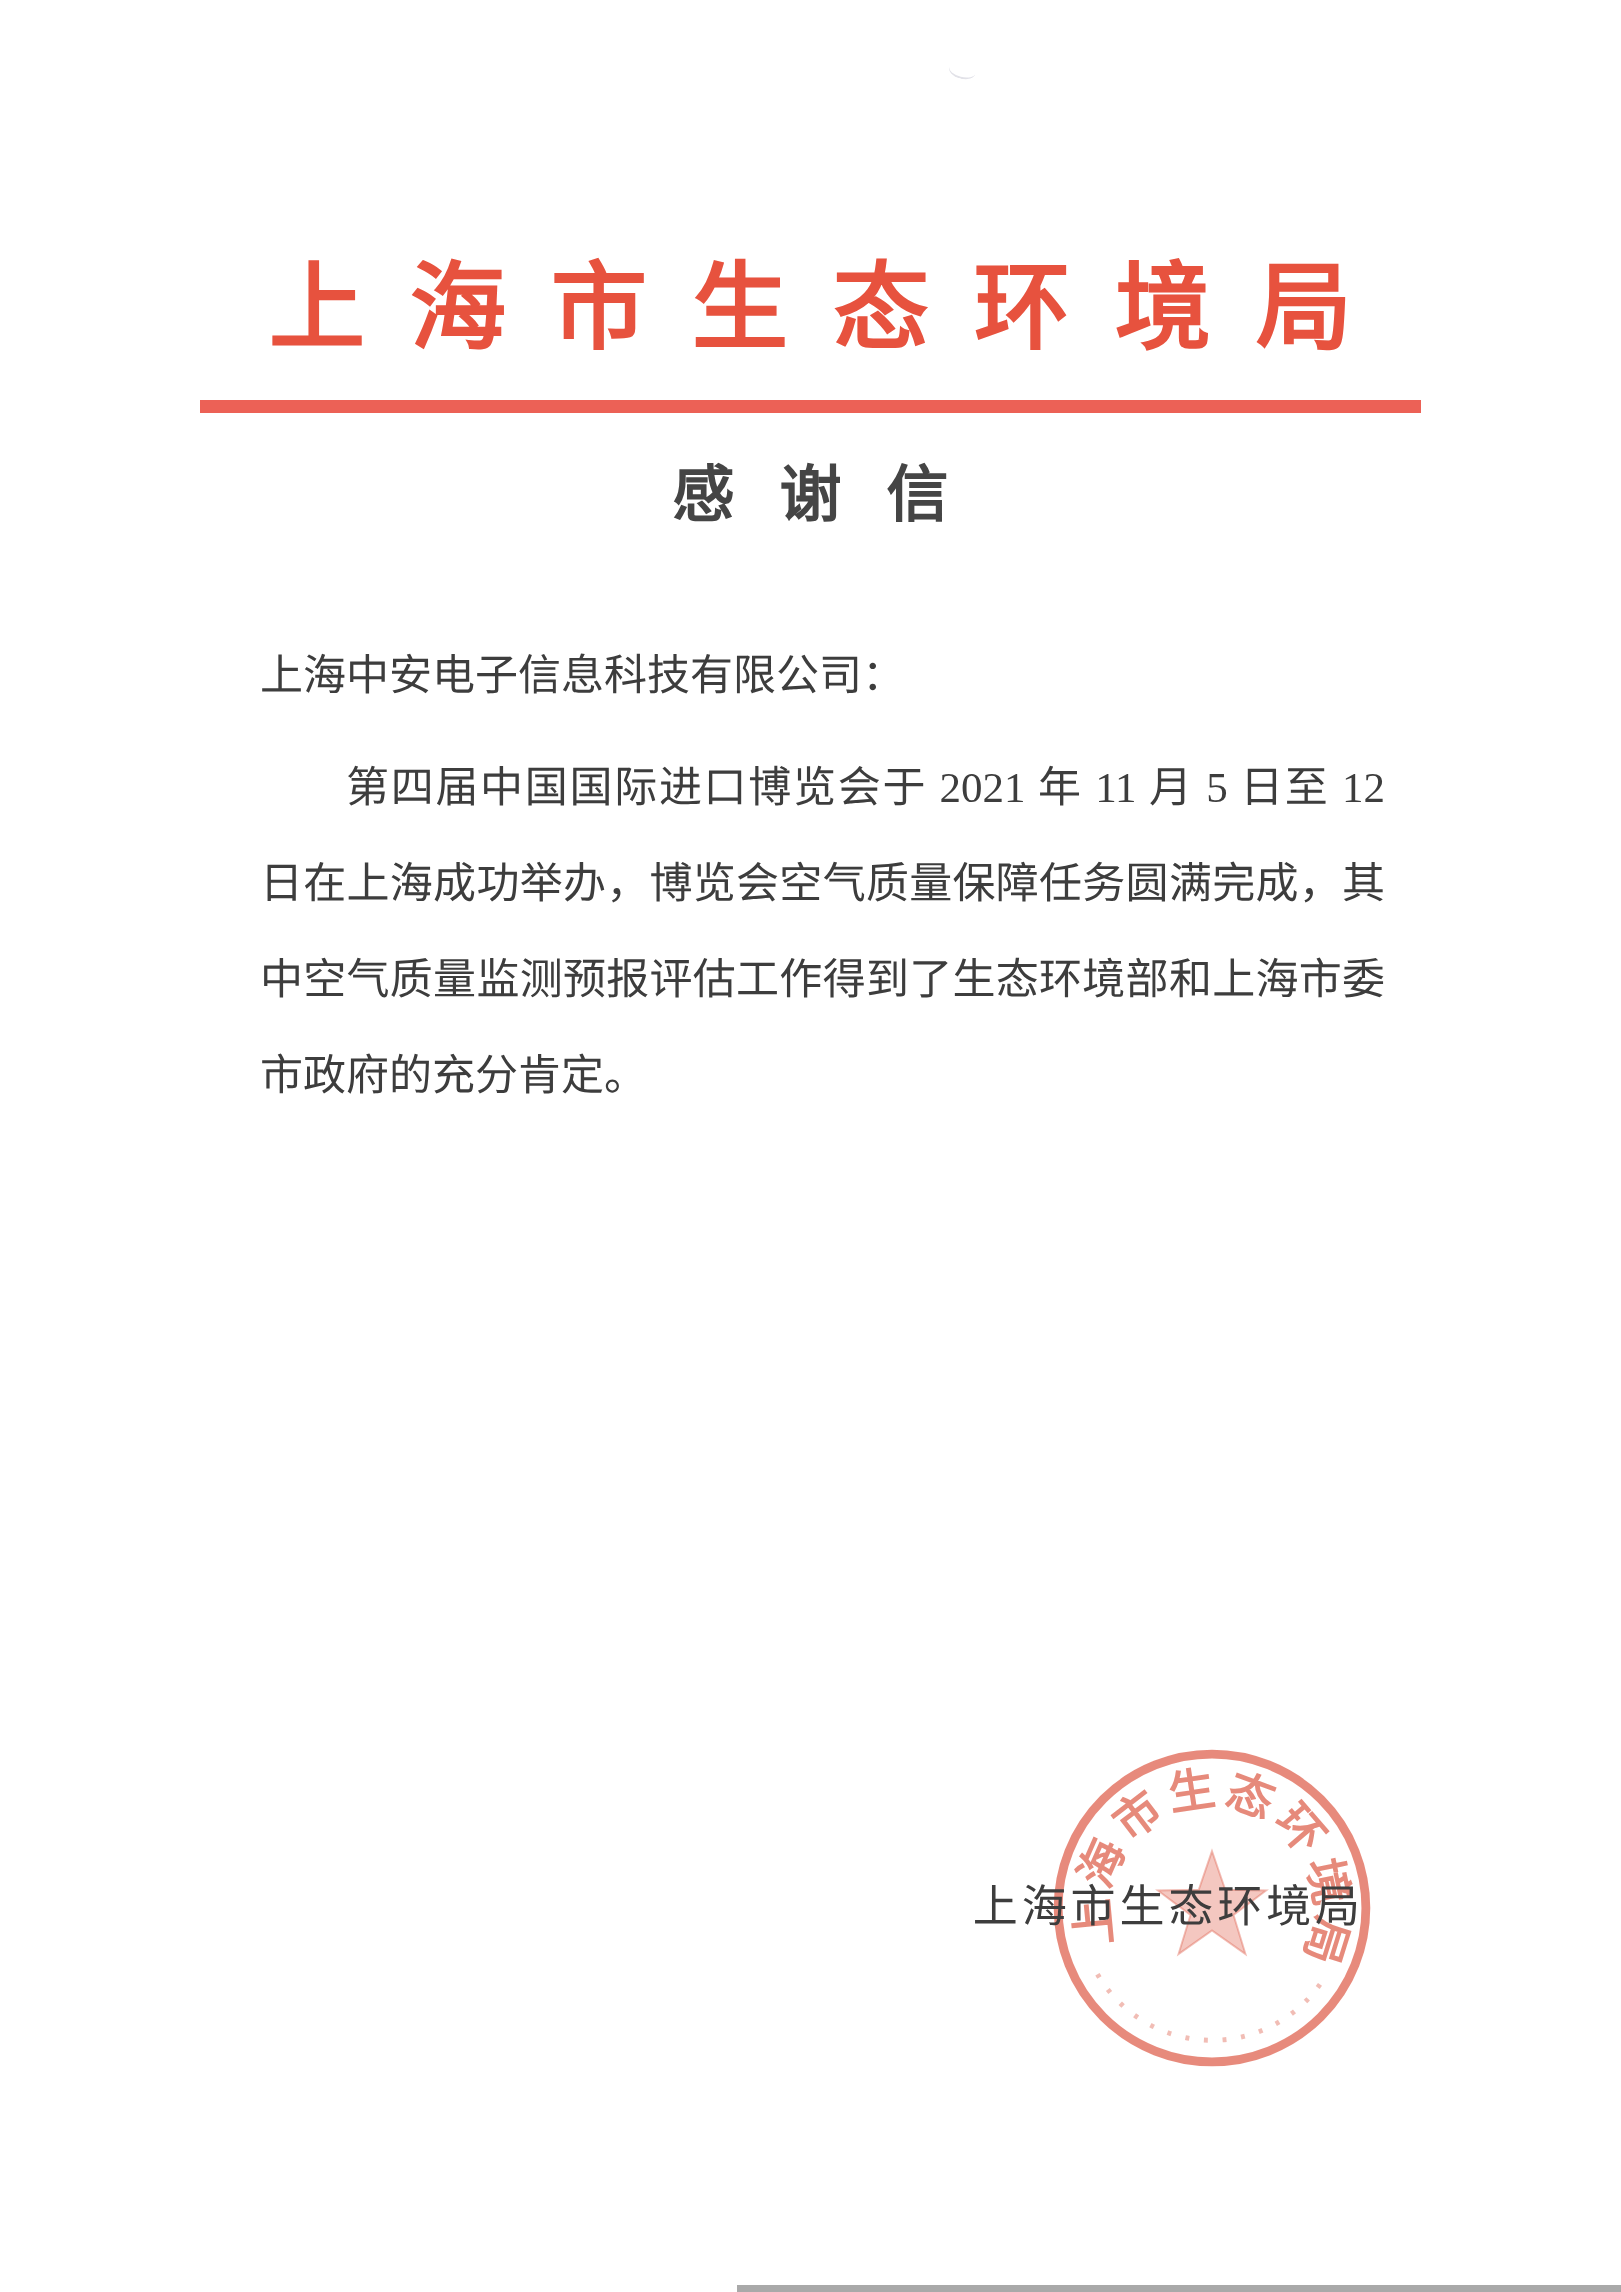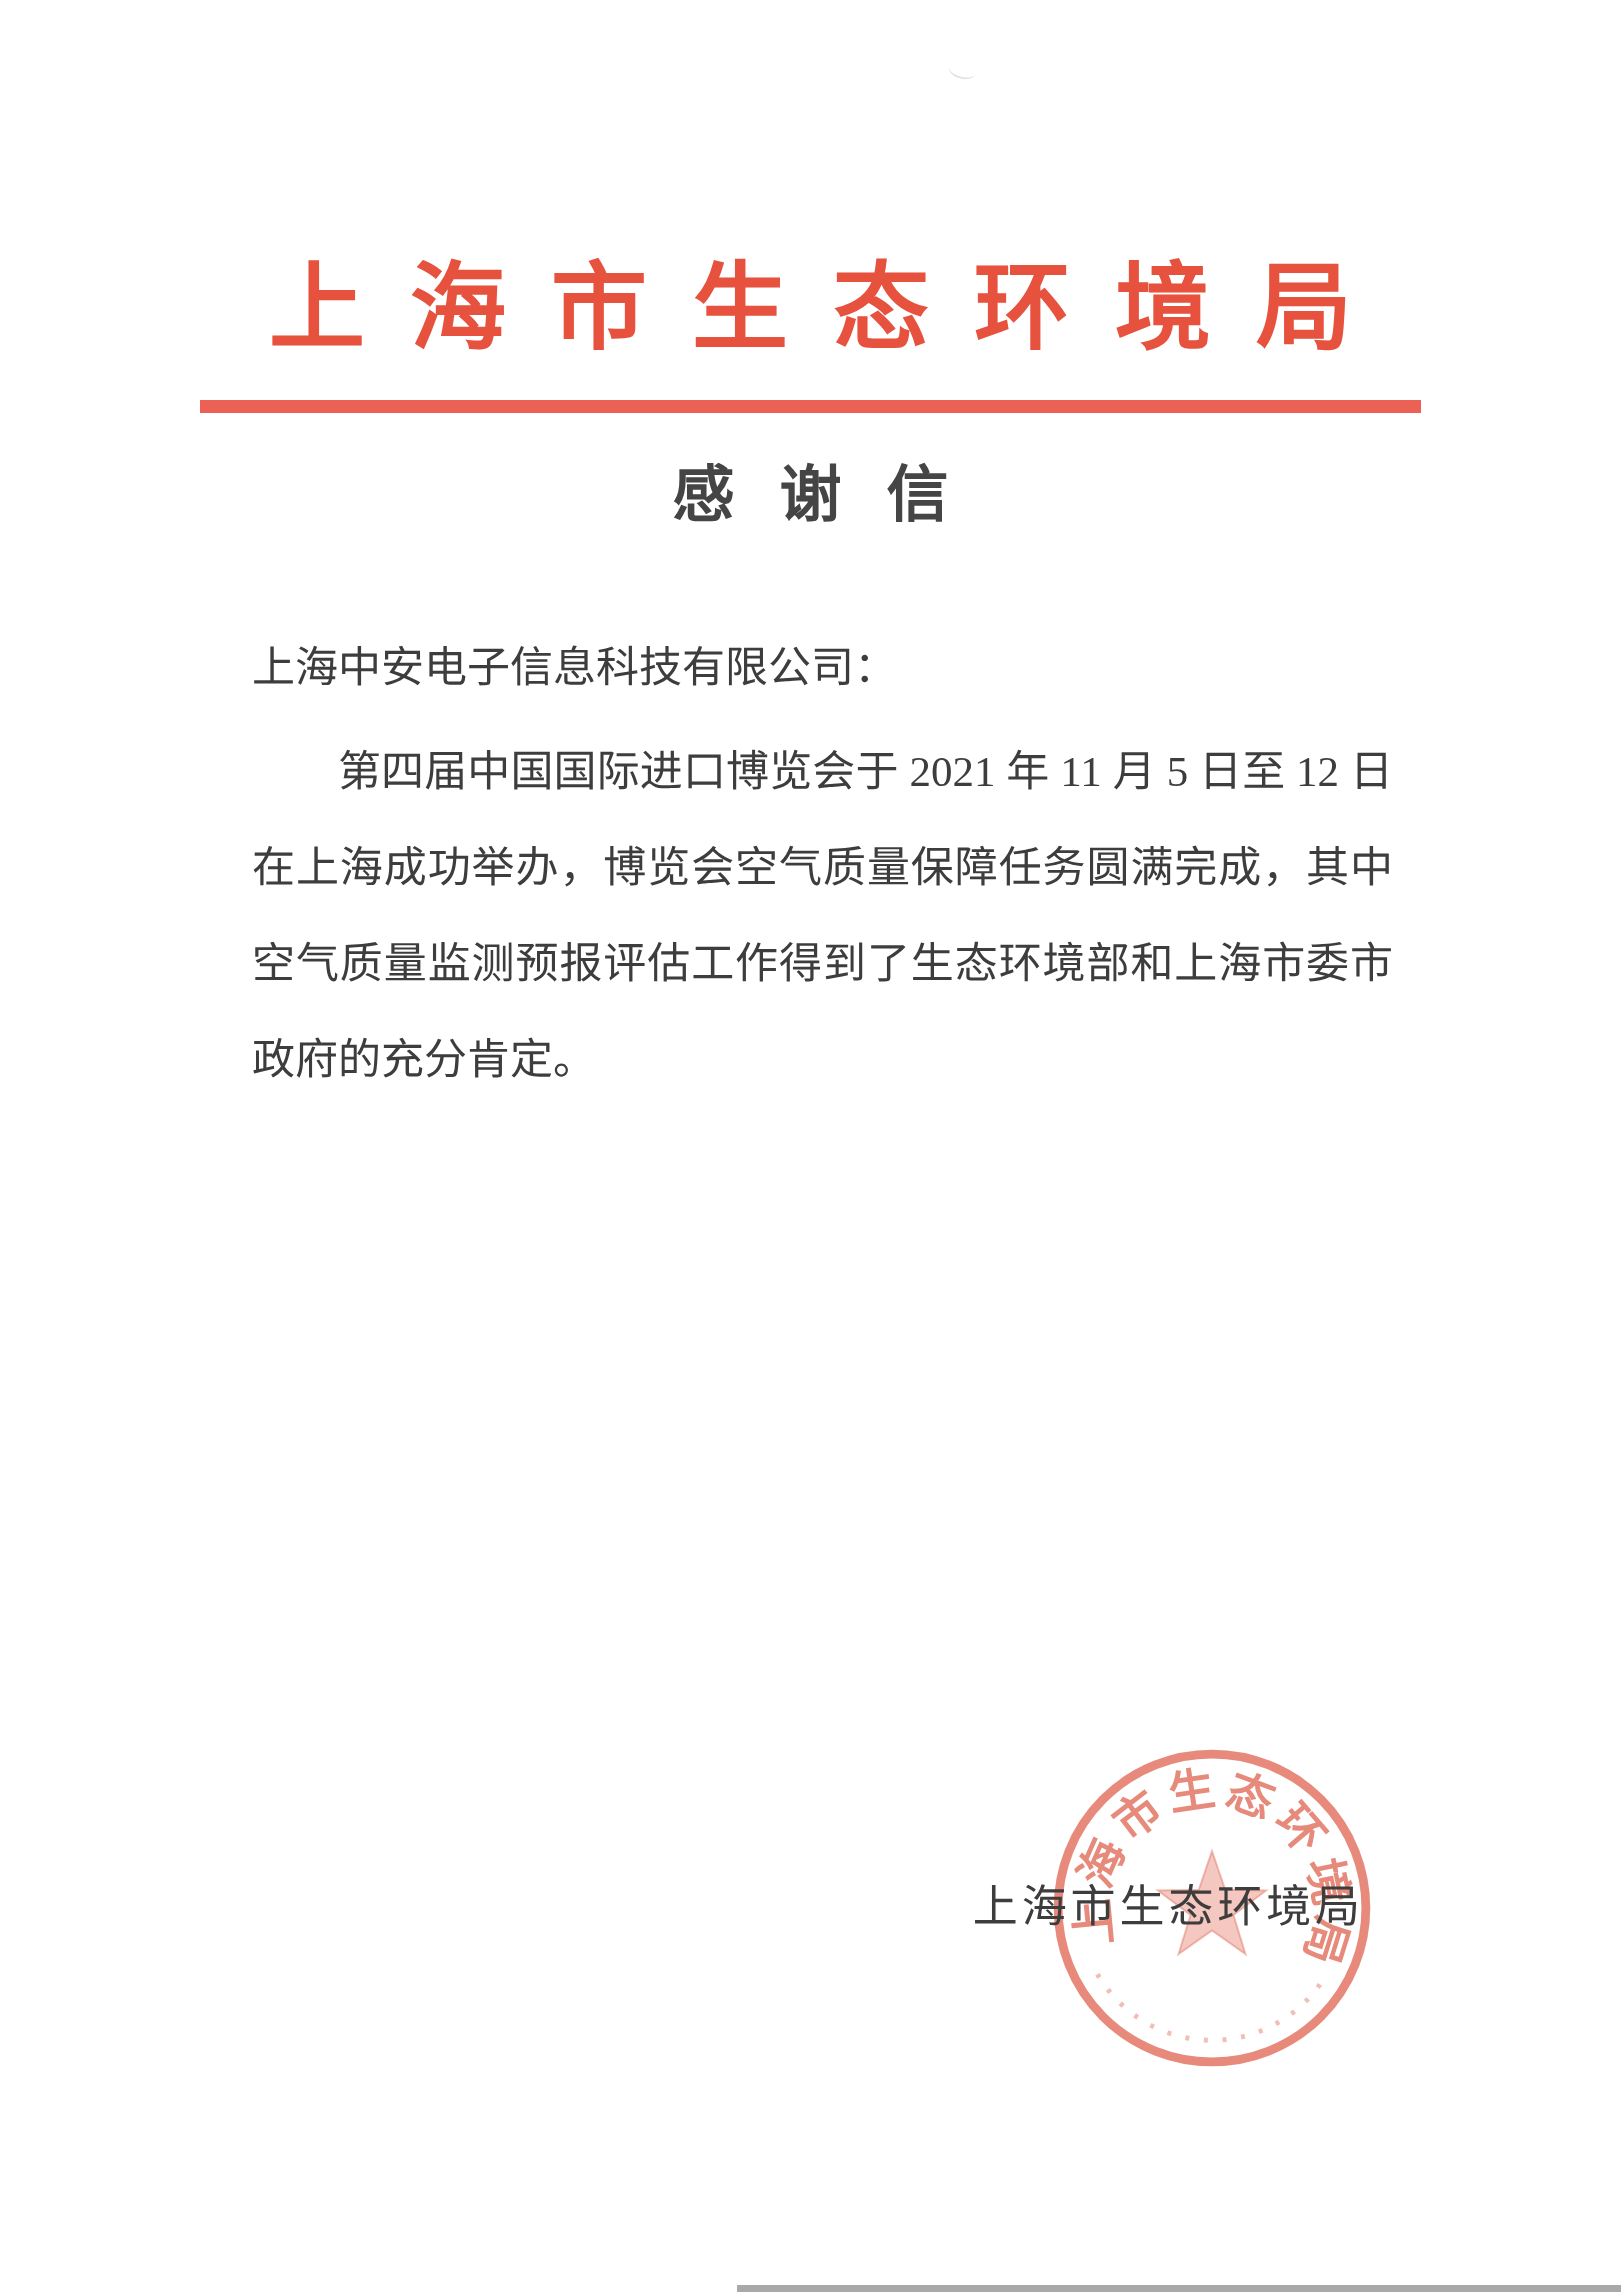--- a/index.html
+++ b/index.html
@@ -65,21 +65,21 @@
     left: 244px;
     width: 1157px;
     font-size: 43px;
     line-height: 96px;
     color: var(--body_ink);
     text-align: justify;
     text-justify: inter-ideograph;
     text-justify: inter-character;
   }
   .letter-body p {
-    margin: 8px;
+    margin: 16px;
     padding: 0;
   }
   .salutation {
     text-indent: 0;
   }
   .para {
     text-indent: 2em;
   }
 
   

